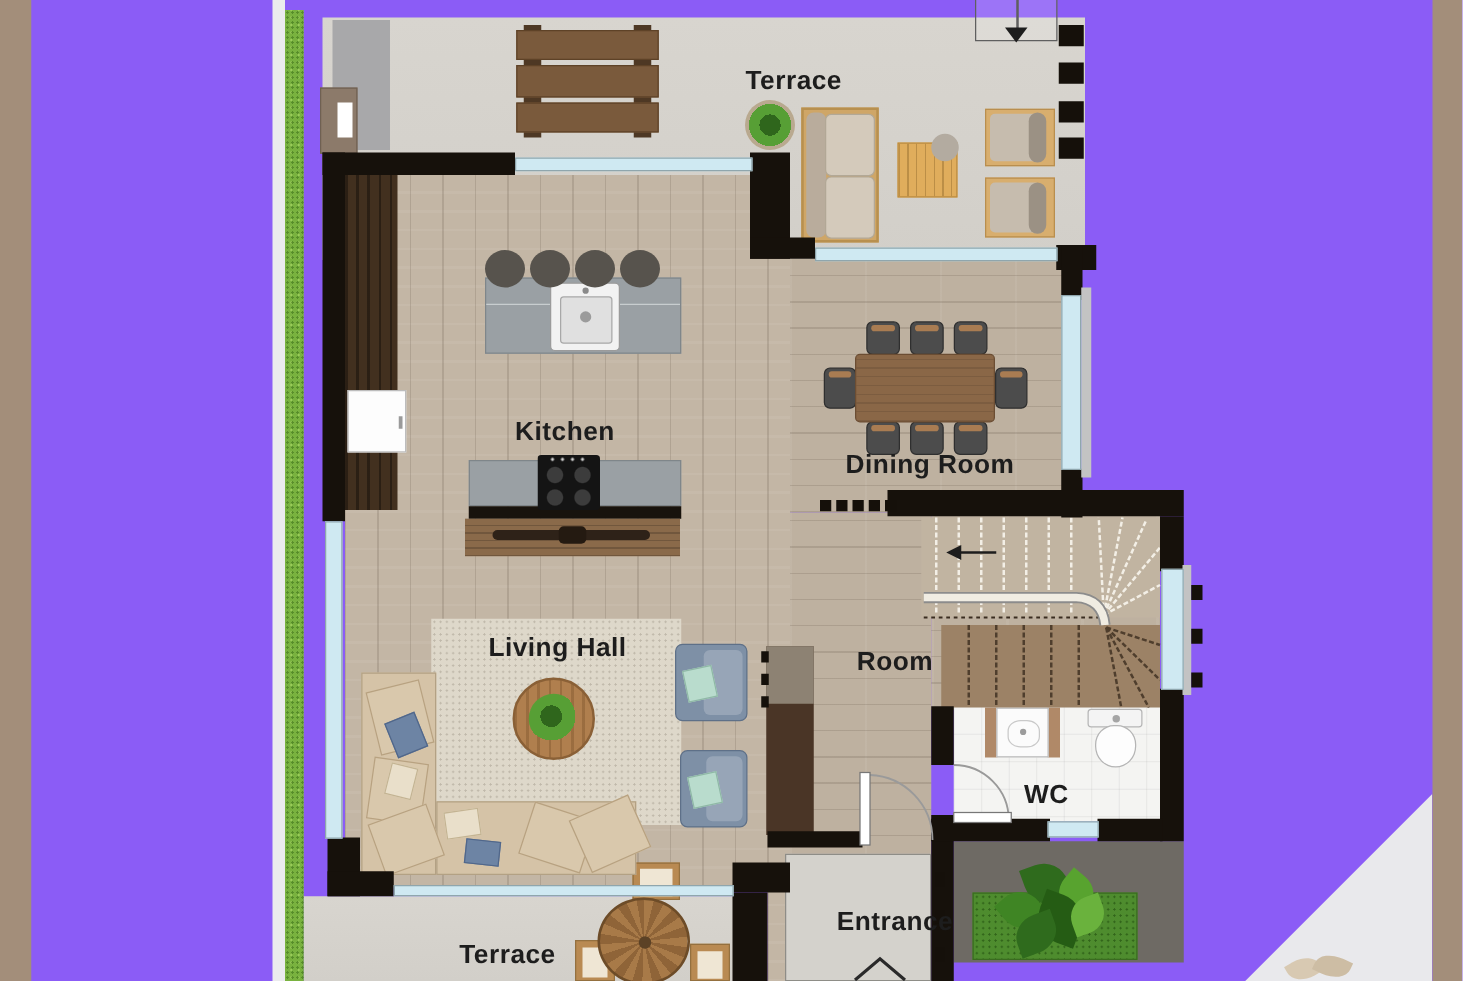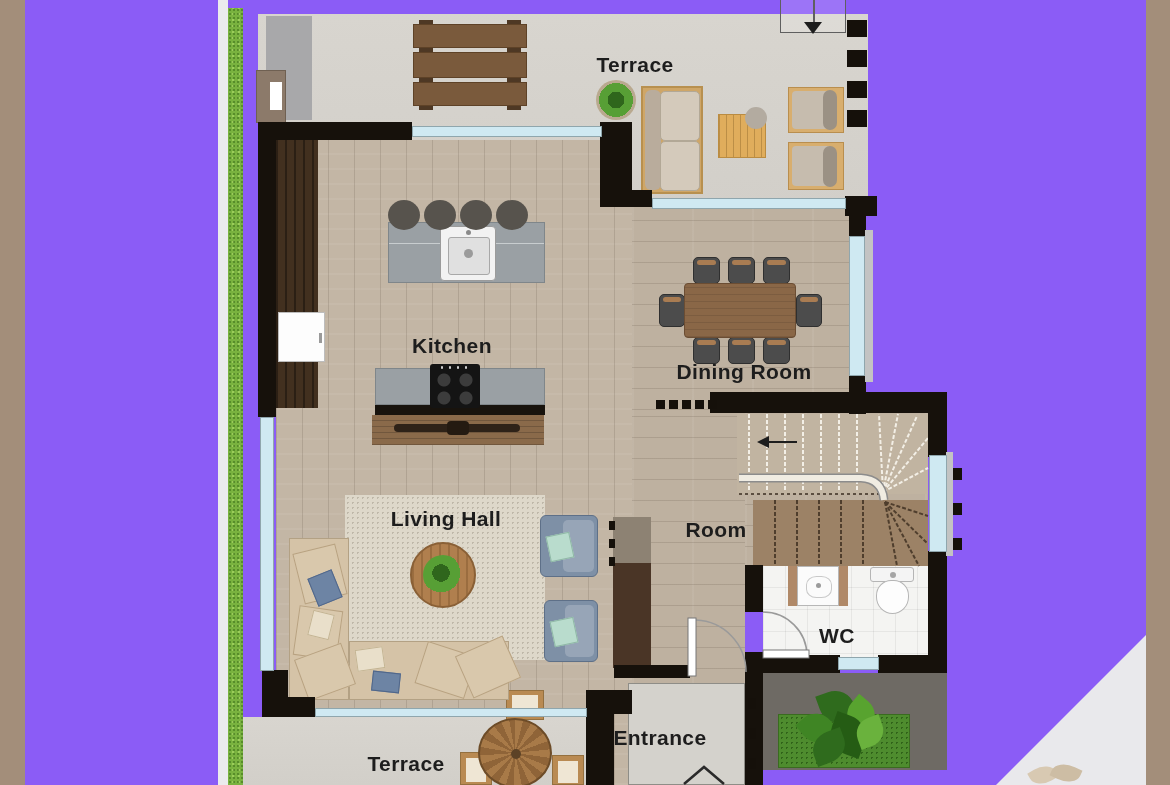--- a/index.html
+++ b/index.html
@@ -319,16 +319,16 @@
   <div class="win" style="left:260px;top:417px;width:14px;height:254px;"></div>
   <div class="win" style="left:315px;top:708px;width:272px;height:9px;"></div>
   <div class="win" style="left:838px;top:657px;width:41px;height:13px;"></div>
 
   <div class="label" style="left:635px;top:65px;">Terrace</div>
   <div class="label" style="left:452px;top:346px;">Kitchen</div>
   <div class="label" style="left:744px;top:372px;">Dining Room</div>
   <div class="label" style="left:446px;top:519px;">Living Hall</div>
   <div class="label" style="left:716px;top:530px;">Room</div>
   <div class="label" style="left:837px;top:636px;">WC</div>
-  <div class="label" style="left:660px;top:738px;">Entrance</div>
+  <div class="label" style="left:716px;top:738px;">Entrance</div>
   <div class="label" style="left:406px;top:764px;">Terrace</div>
 
 </div>
 
 </body></html>

